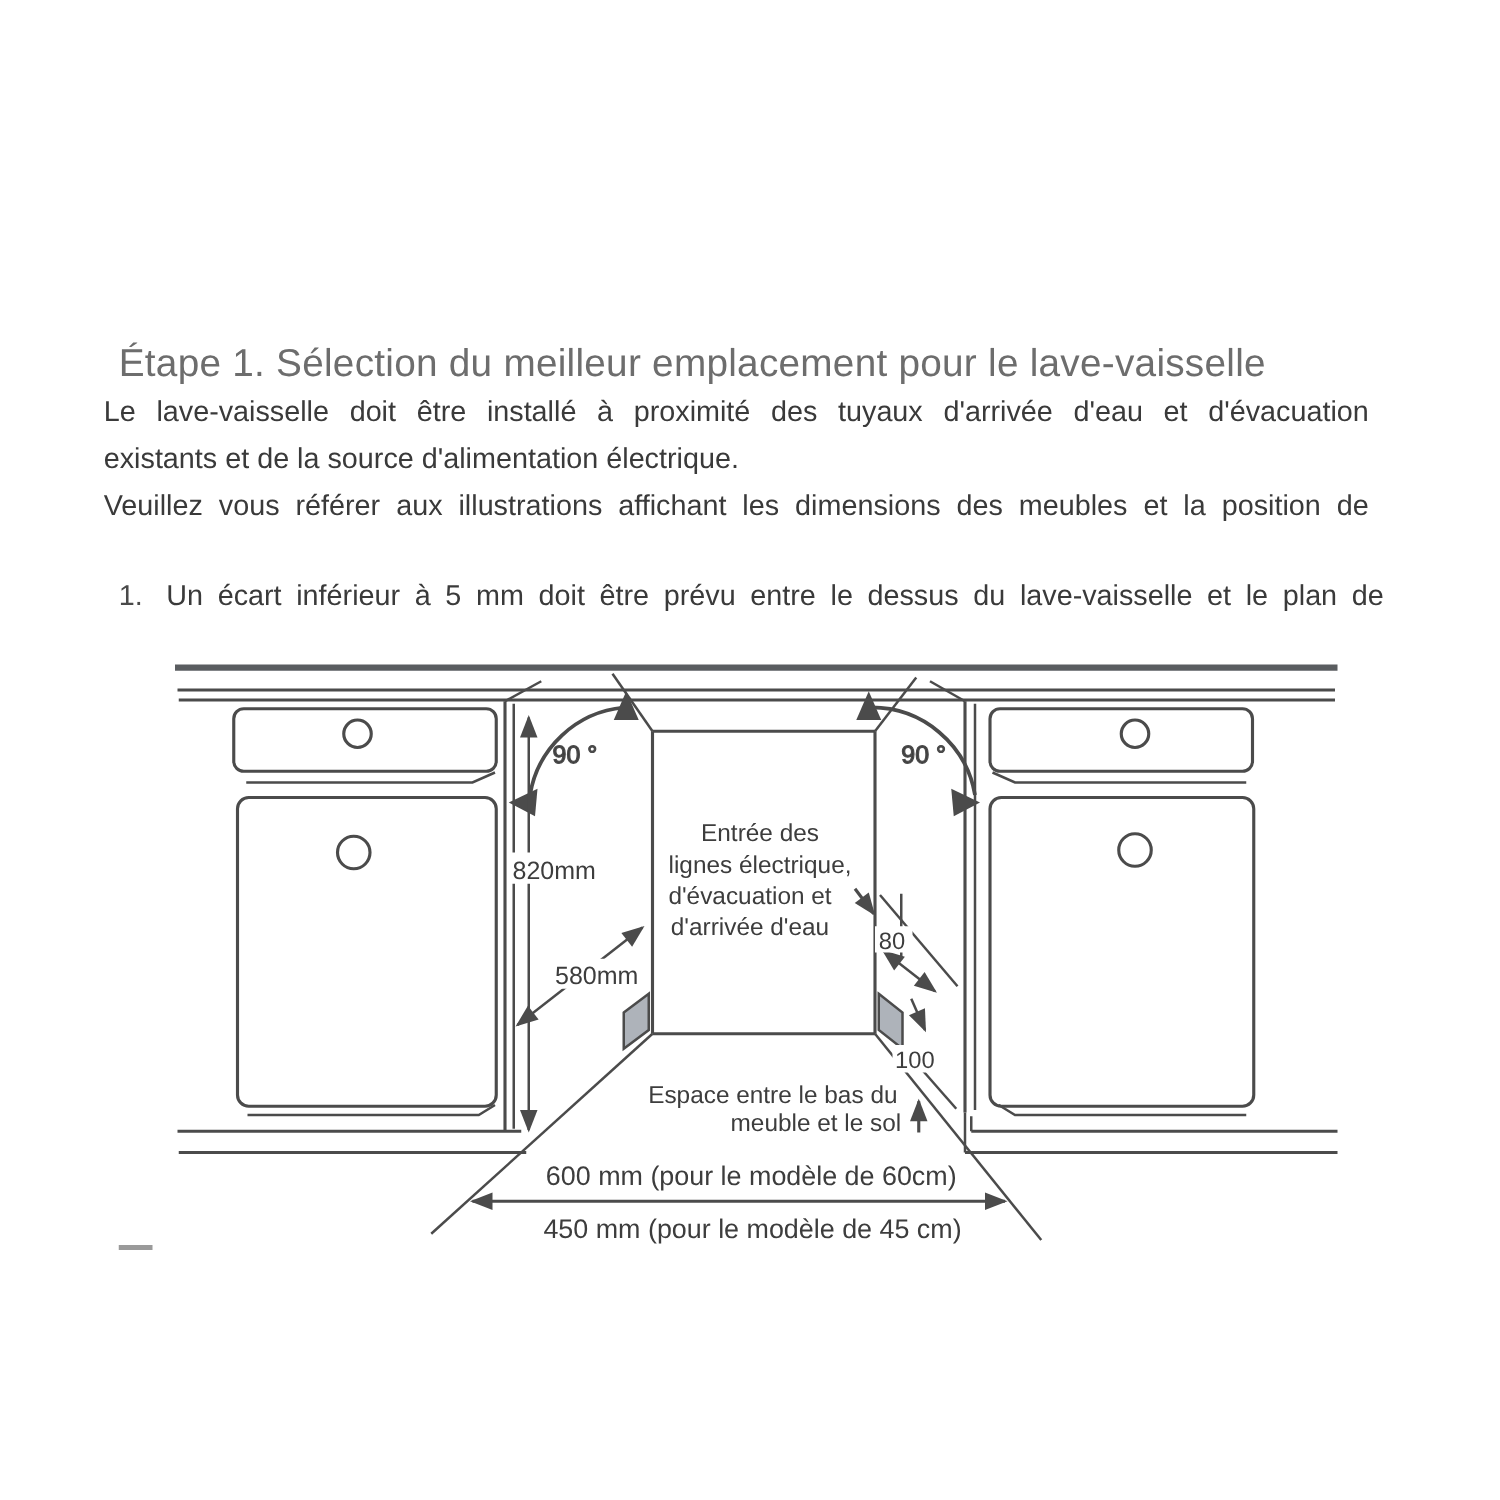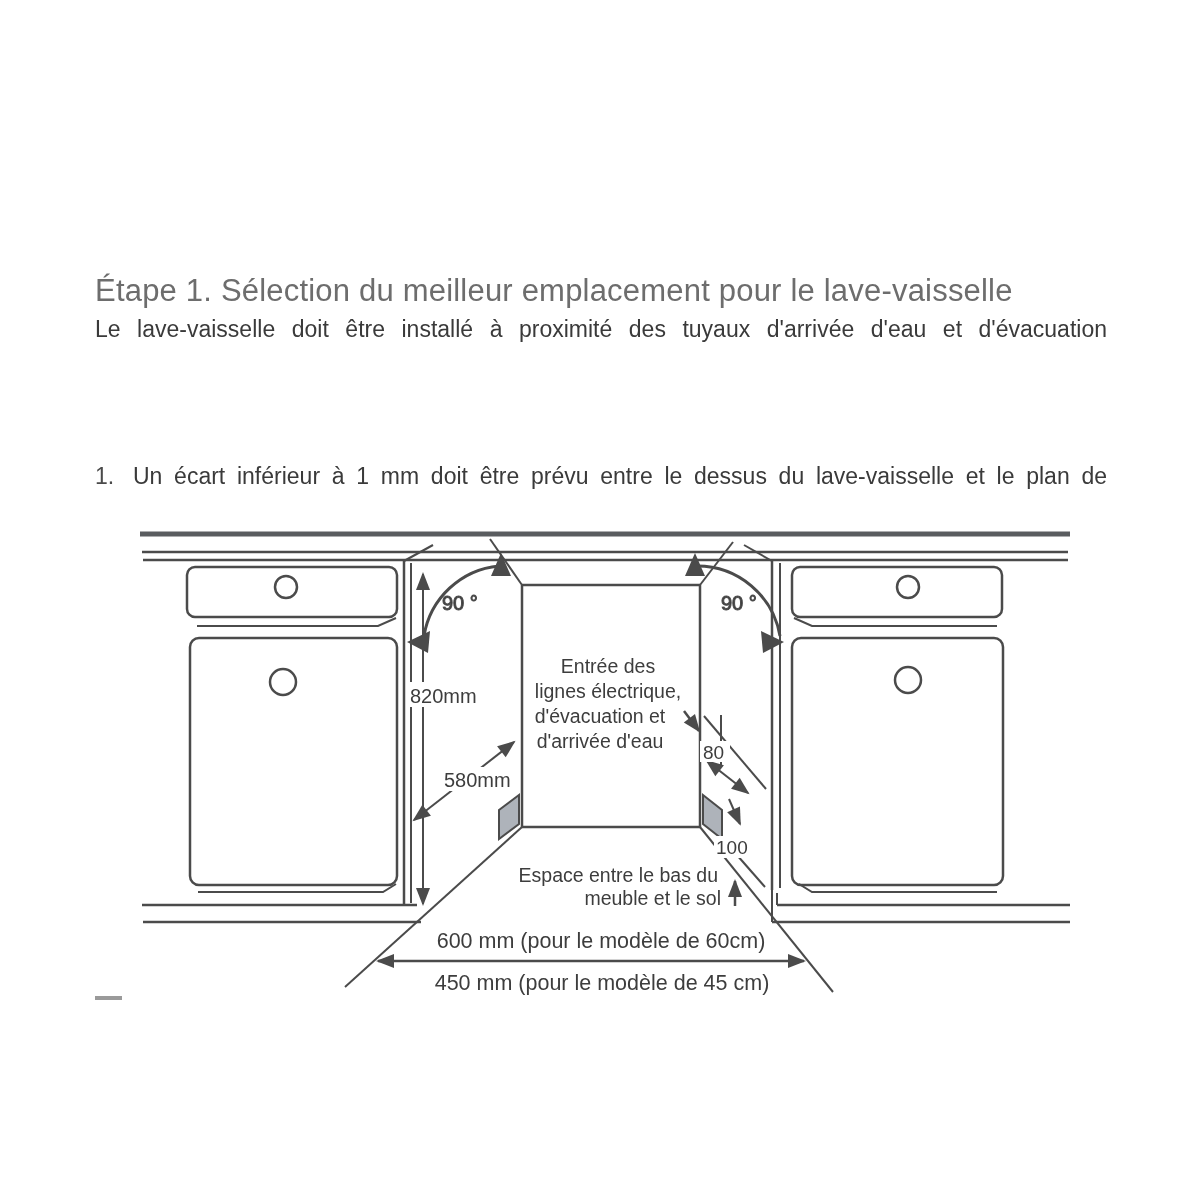--- a/index.html
+++ b/index.html
@@ -4,46 +4,48 @@
 <style>
   html,body{margin:0;padding:0;background:#ffffff;}
   .page{
     position:relative;width:1200px;height:1200px;background:#ffffff;overflow:hidden;
     font-family:"Liberation Sans",sans-serif;color:#383838;margin-top:32px;
   }
   .title{
     position:absolute;left:95px;top:241px;width:1010px;
     font-size:31px;letter-spacing:.2px;color:#6d6d6d;white-space:nowrap;
   }
-  .bodytext{position:absolute;left:95px;top:279px;width:1012px;font-size:23px;color:#3a3a3a;}
+  .bodytext{position:absolute;left:83px;top:279px;width:1012px;font-size:23px;color:#3a3a3a;}
   .tline{height:37.3px;line-height:37.3px;white-space:nowrap;}
   .jline{white-space:normal;text-align:justify;text-align-last:justify;}
   .list{position:absolute;left:95px;top:426px;width:1012px;font-size:23px;color:#3a3a3a;}
   .lrow{display:flex;}
   .lnum{width:38px;flex:0 0 38px;height:36px;line-height:36px;color:#4a4a4a;}
   .lbody{flex:1;height:36px;line-height:36px;text-align:justify;text-align-last:justify;}
   .lcont{margin-left:38px;height:36px;line-height:36px;white-space:nowrap;}
   svg.diagram{position:absolute;left:0;top:0;width:1200px;height:1200px;}
   svg.diagram text{fill:#3d3d3d;font-family:"Liberation Sans",sans-serif;}
 </style>
 </head>
 <body>
 
 <div class="page">
 
   <div class="title">Étape 1. Sélection du meilleur emplacement pour le lave-vaisselle</div>
 
   <div class="bodytext">
     <div class="tline jline">Le lave-vaisselle doit être installé à proximité des tuyaux d'arrivée d'eau et d'évacuation</div>
+    <div class="tline">existants et de la source d'alimentation électrique.</div>
+    <div class="tline jline">Veuillez vous référer aux illustrations affichant les dimensions des meubles et la position de</div>
   </div>
 
   <div class="list">
     <div class="lrow">
       <div class="lnum">1.</div>
-      <div class="lbody">Un écart inférieur à 1 mm doit être prévu entre le dessus du lave-vaisselle et le plan de</div>
+      <div class="lbody">Un écart inférieur à 5 mm doit être prévu entre le dessus du lave-vaisselle et le plan de</div>
     </div>
   </div>
 
   <svg class="diagram" viewBox="0 0 1200 1200">
     <defs>
       <marker id="ah" viewBox="0 0 20 16" refX="17" refY="8" markerWidth="20" markerHeight="16" markerUnits="userSpaceOnUse" orient="auto-start-reverse">
         <path d="M1,1 L19,8 L1,15 Z" fill="#4b4b4b"></path>
       </marker>
     </defs>
 

